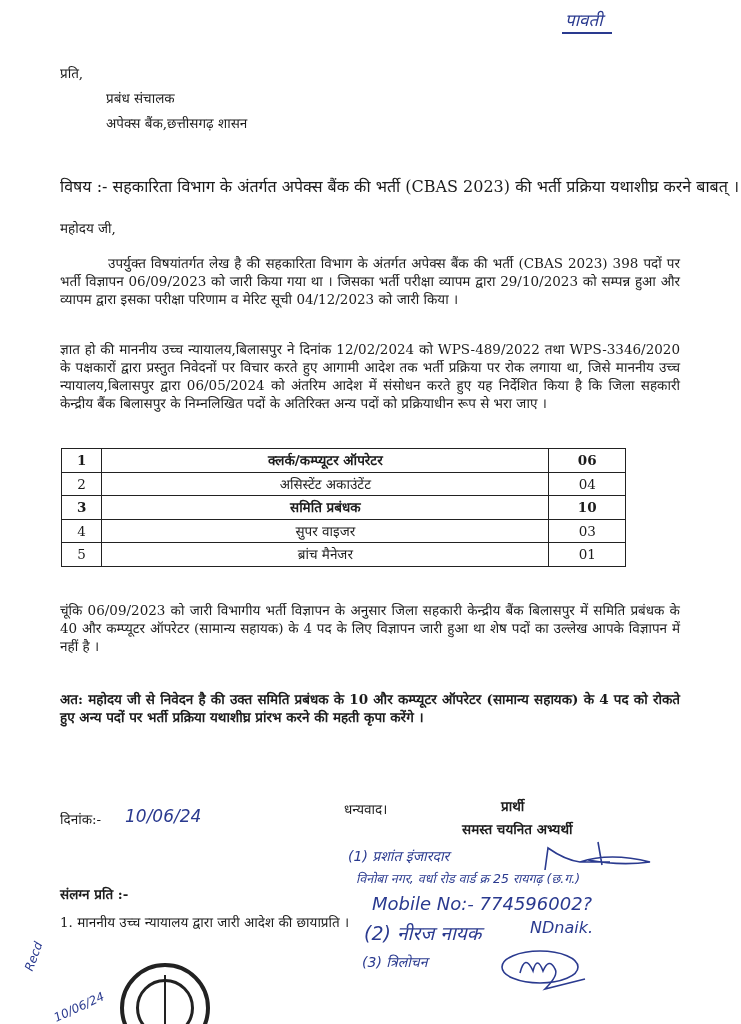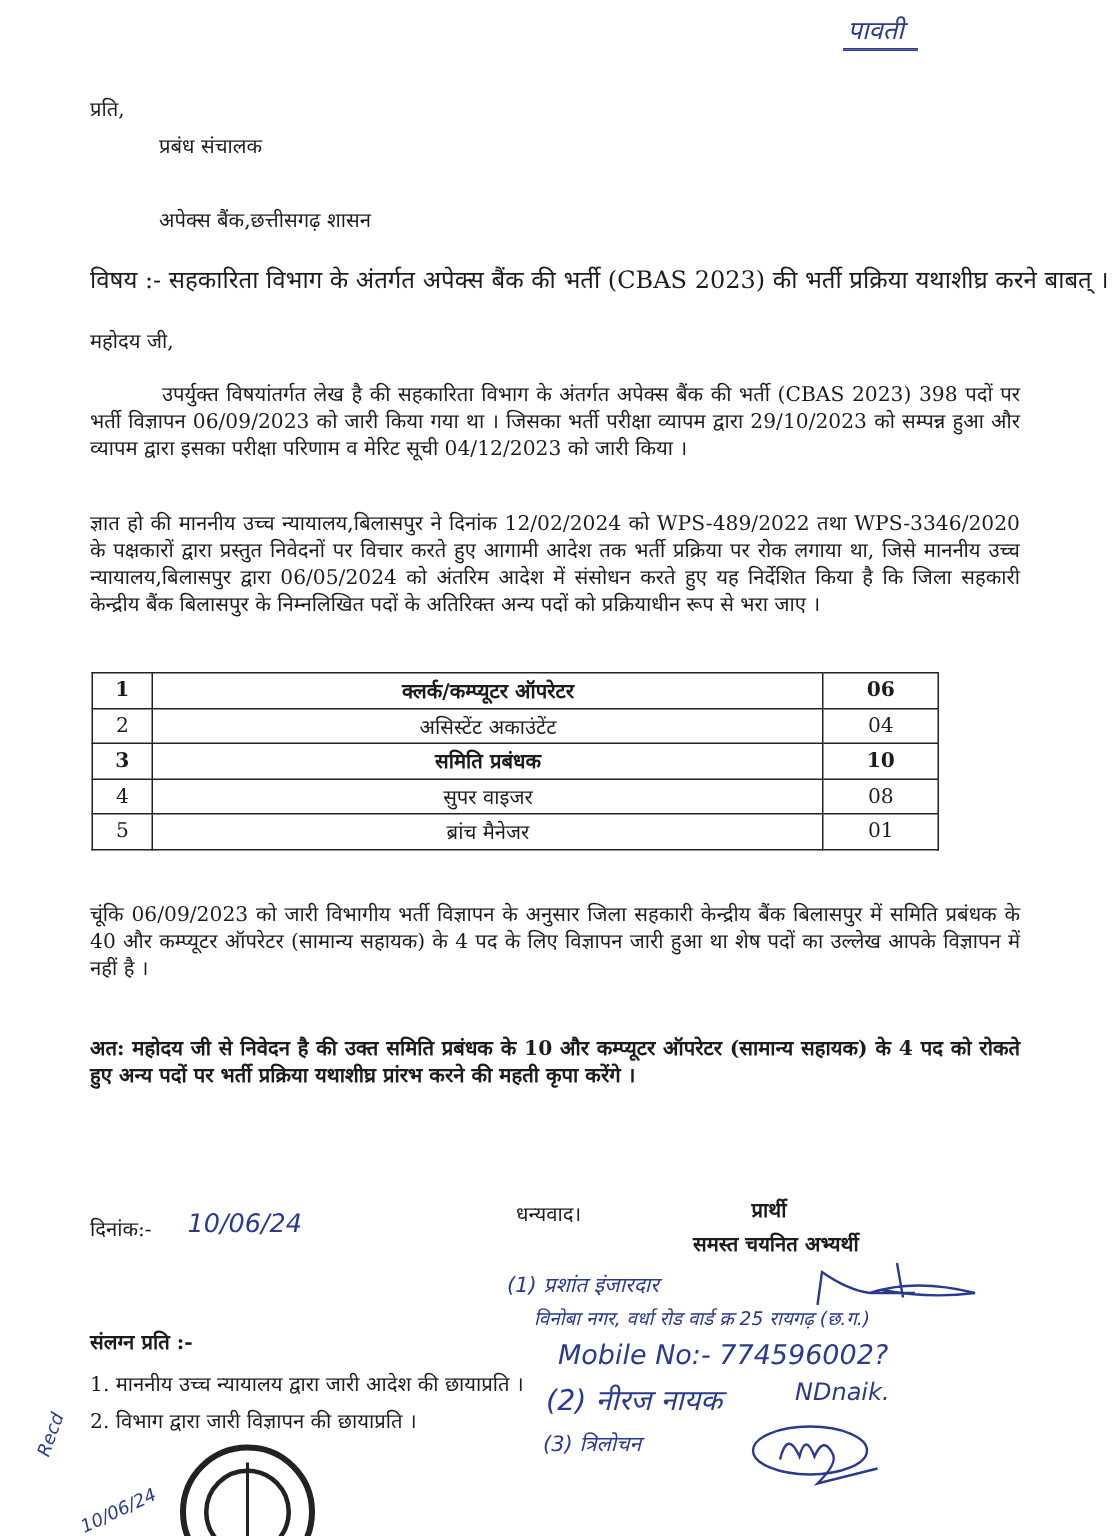--- a/index.html
+++ b/index.html
@@ -55,21 +55,21 @@
 </head>
 <body>
 
 <div class="page">
 
   <div class="abs hand pavati">पावती</div>
   <div class="pavati-line"></div>
 
   <div class="abs line" style="left:60px; top:60px;text-align:right;">प्रति,</div>
   <div class="abs line" style="left:106px; top:85px;">प्रबंध संचालक</div>
-  <div class="abs line" style="left:106px; top:110px;margin-top:24px;">अपेक्स बैंक,छत्तीसगढ़ शासन</div>
+  <div class="abs line" style="left:106px; top:110px;">अपेक्स बैंक,छत्तीसगढ़ शासन</div>
 
   <div class="abs line" style="left:60px; top:174px; font-size:16px;">विषय :- सहकारिता विभाग के अंतर्गत अपेक्स बैंक की भर्ती (CBAS 2023) की भर्ती प्रक्रिया यथाशीघ्र करने बाबत् ।</div>
 
   <div class="abs line" style="left:60px; top:215px;">महोदय जी,</div>
 
   <div class="para indent" style="top:254px;">उपर्युक्त विषयांतर्गत लेख है की सहकारिता विभाग के अंतर्गत अपेक्स बैंक की भर्ती (CBAS 2023) 398 पदों पर भर्ती विज्ञापन 06/09/2023 को जारी किया गया था । जिसका भर्ती परीक्षा व्यापम द्वारा 29/10/2023 को सम्पन्न हुआ और व्यापम द्वारा इसका परीक्षा परिणाम व मेरिट सूची 04/12/2023 को जारी किया ।</div>
 
   <div class="para" style="top:340px;">ज्ञात हो की माननीय उच्च न्यायालय,बिलासपुर ने दिनांक 12/02/2024 को WPS-489/2022 तथा WPS-3346/2020 के पक्षकारों द्वारा प्रस्तुत निवेदनों पर विचार करते हुए आगामी आदेश तक भर्ती प्रक्रिया पर रोक लगाया था, जिसे माननीय उच्च न्यायालय,बिलासपुर द्वारा 06/05/2024 को अंतरिम आदेश में संसोधन करते हुए यह निर्देशित किया है कि जिला सहकारी केन्द्रीय बैंक बिलासपुर के निम्नलिखित पदों के अतिरिक्त अन्य पदों को प्रक्रियाधीन रूप से भरा जाए ।</div>
 
   <table class="posts">
@@ -85,21 +85,21 @@
       <td>04</td>
     </tr>
     <tr class="bold">
       <td>3</td>
       <td>समिति प्रबंधक</td>
       <td>10</td>
     </tr>
     <tr>
       <td>4</td>
       <td>सुपर वाइजर</td>
-      <td>08</td>
+      <td>03</td>
     </tr>
     <tr>
       <td>5</td>
       <td>ब्रांच मैनेजर</td>
       <td>01</td>
     </tr>
   </tbody>
     </table>
 
   <div class="para" style="top:601px;">चूंकि 06/09/2023 को जारी विभागीय भर्ती विज्ञापन के अनुसार जिला सहकारी केन्द्रीय बैंक बिलासपुर में समिति प्रबंधक के 40 और कम्प्यूटर ऑपरेटर (सामान्य सहायक) के 4 पद के लिए विज्ञापन जारी हुआ था शेष पदों का उल्लेख आपके विज्ञापन में नहीं है ।</div>
@@ -107,21 +107,21 @@
   <div class="para bold" style="top:690px;">अत: महोदय जी से निवेदन है की उक्त समिति प्रबंधक के 10 और कम्प्यूटर ऑपरेटर (सामान्य सहायक) के 4 पद को रोकते हुए अन्य पदों पर भर्ती प्रक्रिया यथाशीघ्र प्रांरभ करने की महती कृपा करेंगे ।</div>
 
   <div class="abs" style="left:344px; top:752px;margin-top:48px;">धन्यवाद।</div>
 
   <div class="abs" style="left:60px; top:810px;">दिनांक:-</div>
   <div class="abs hand" style="left:125px; top:806px; font-size:17px;">10/06/24</div>
 
   <div class="abs bold" style="left:501px; top:797px;">प्रार्थी</div>
   <div class="abs bold" style="left:462px; top:820px;">समस्त चयनित अभ्यर्थी</div>
 
-  <div class="abs hand" style="left:338px; top:846px; font-size:14px;">
+  <div class="abs hand" style="left:348px; top:846px; font-size:14px;">
     <span>(</span><span>1</span><span>) </span><span>प्रशांत इंजारदार</span>
   </div>
   <svg class="sig" style="left:540px; top:840px;" width="120" height="40">
     <path d="M5 30 L8 8 Q25 20 40 22 L70 22 M58 2 L62 25 M40 22 Q70 12 110 22 Q80 26 48 20" stroke="#2a3a8f" stroke-width="1.6" fill="none"></path>
   </svg>
   <div class="abs hand" style="left:356px; top:870px; font-size:12.5px;">विनोबा नगर, वर्धा रोड वार्ड क्र 25 रायगढ़ (छ.ग.)</div>
   <div class="abs hand" style="left:372px; top:893px; font-size:18px;">Mobile No:- 774596002?</div>
 
   <div class="abs hand" style="left:364px; top:920px; font-size:19px;">
     <span>(</span><span>2</span><span>) </span><span>नीरज नायक</span>
@@ -131,21 +131,20 @@
   <div class="abs hand" style="left:362px; top:952px; font-size:14px;">
     <span>(</span><span>3</span><span>) </span><span>त्रिलोचन</span>
   </div>
   <svg class="sig" style="left:495px; top:945px;" width="110" height="50">
     <ellipse cx="45" cy="22" rx="38" ry="16" stroke="#2a3a8f" stroke-width="1.6" fill="none"></ellipse>
     <path d="M25 28 Q30 8 38 26 Q42 10 48 26 Q54 12 60 24 Q64 30 50 44 L90 34" stroke="#2a3a8f" stroke-width="1.6" fill="none"></path>
   </svg>
 
   <div class="abs bold" style="left:60px; top:885px;">संलग्न प्रति :-</div>
   <div class="abs" style="left:60px; top:913px;">1. माननीय उच्च न्यायालय द्वारा जारी आदेश की छायाप्रति ।</div>
-  <div class="abs" style="left:60px; top:938px;">2. विभाग द्वारा जारी विज्ञापन की छायाप्रति ।</div>
 
   <div class="abs hand" style="left:22px; top:968px; font-size:12px; transform:rotate(-70deg); transform-origin:left top;">Recd</div>
   <div class="abs hand" style="left:52px; top:1000px; font-size:12px; transform:rotate(-25deg);">10/06/24</div>
 
   <div class="stamp">
     <div class="stamp-mid"></div>
   </div>
 
 </div>
 

